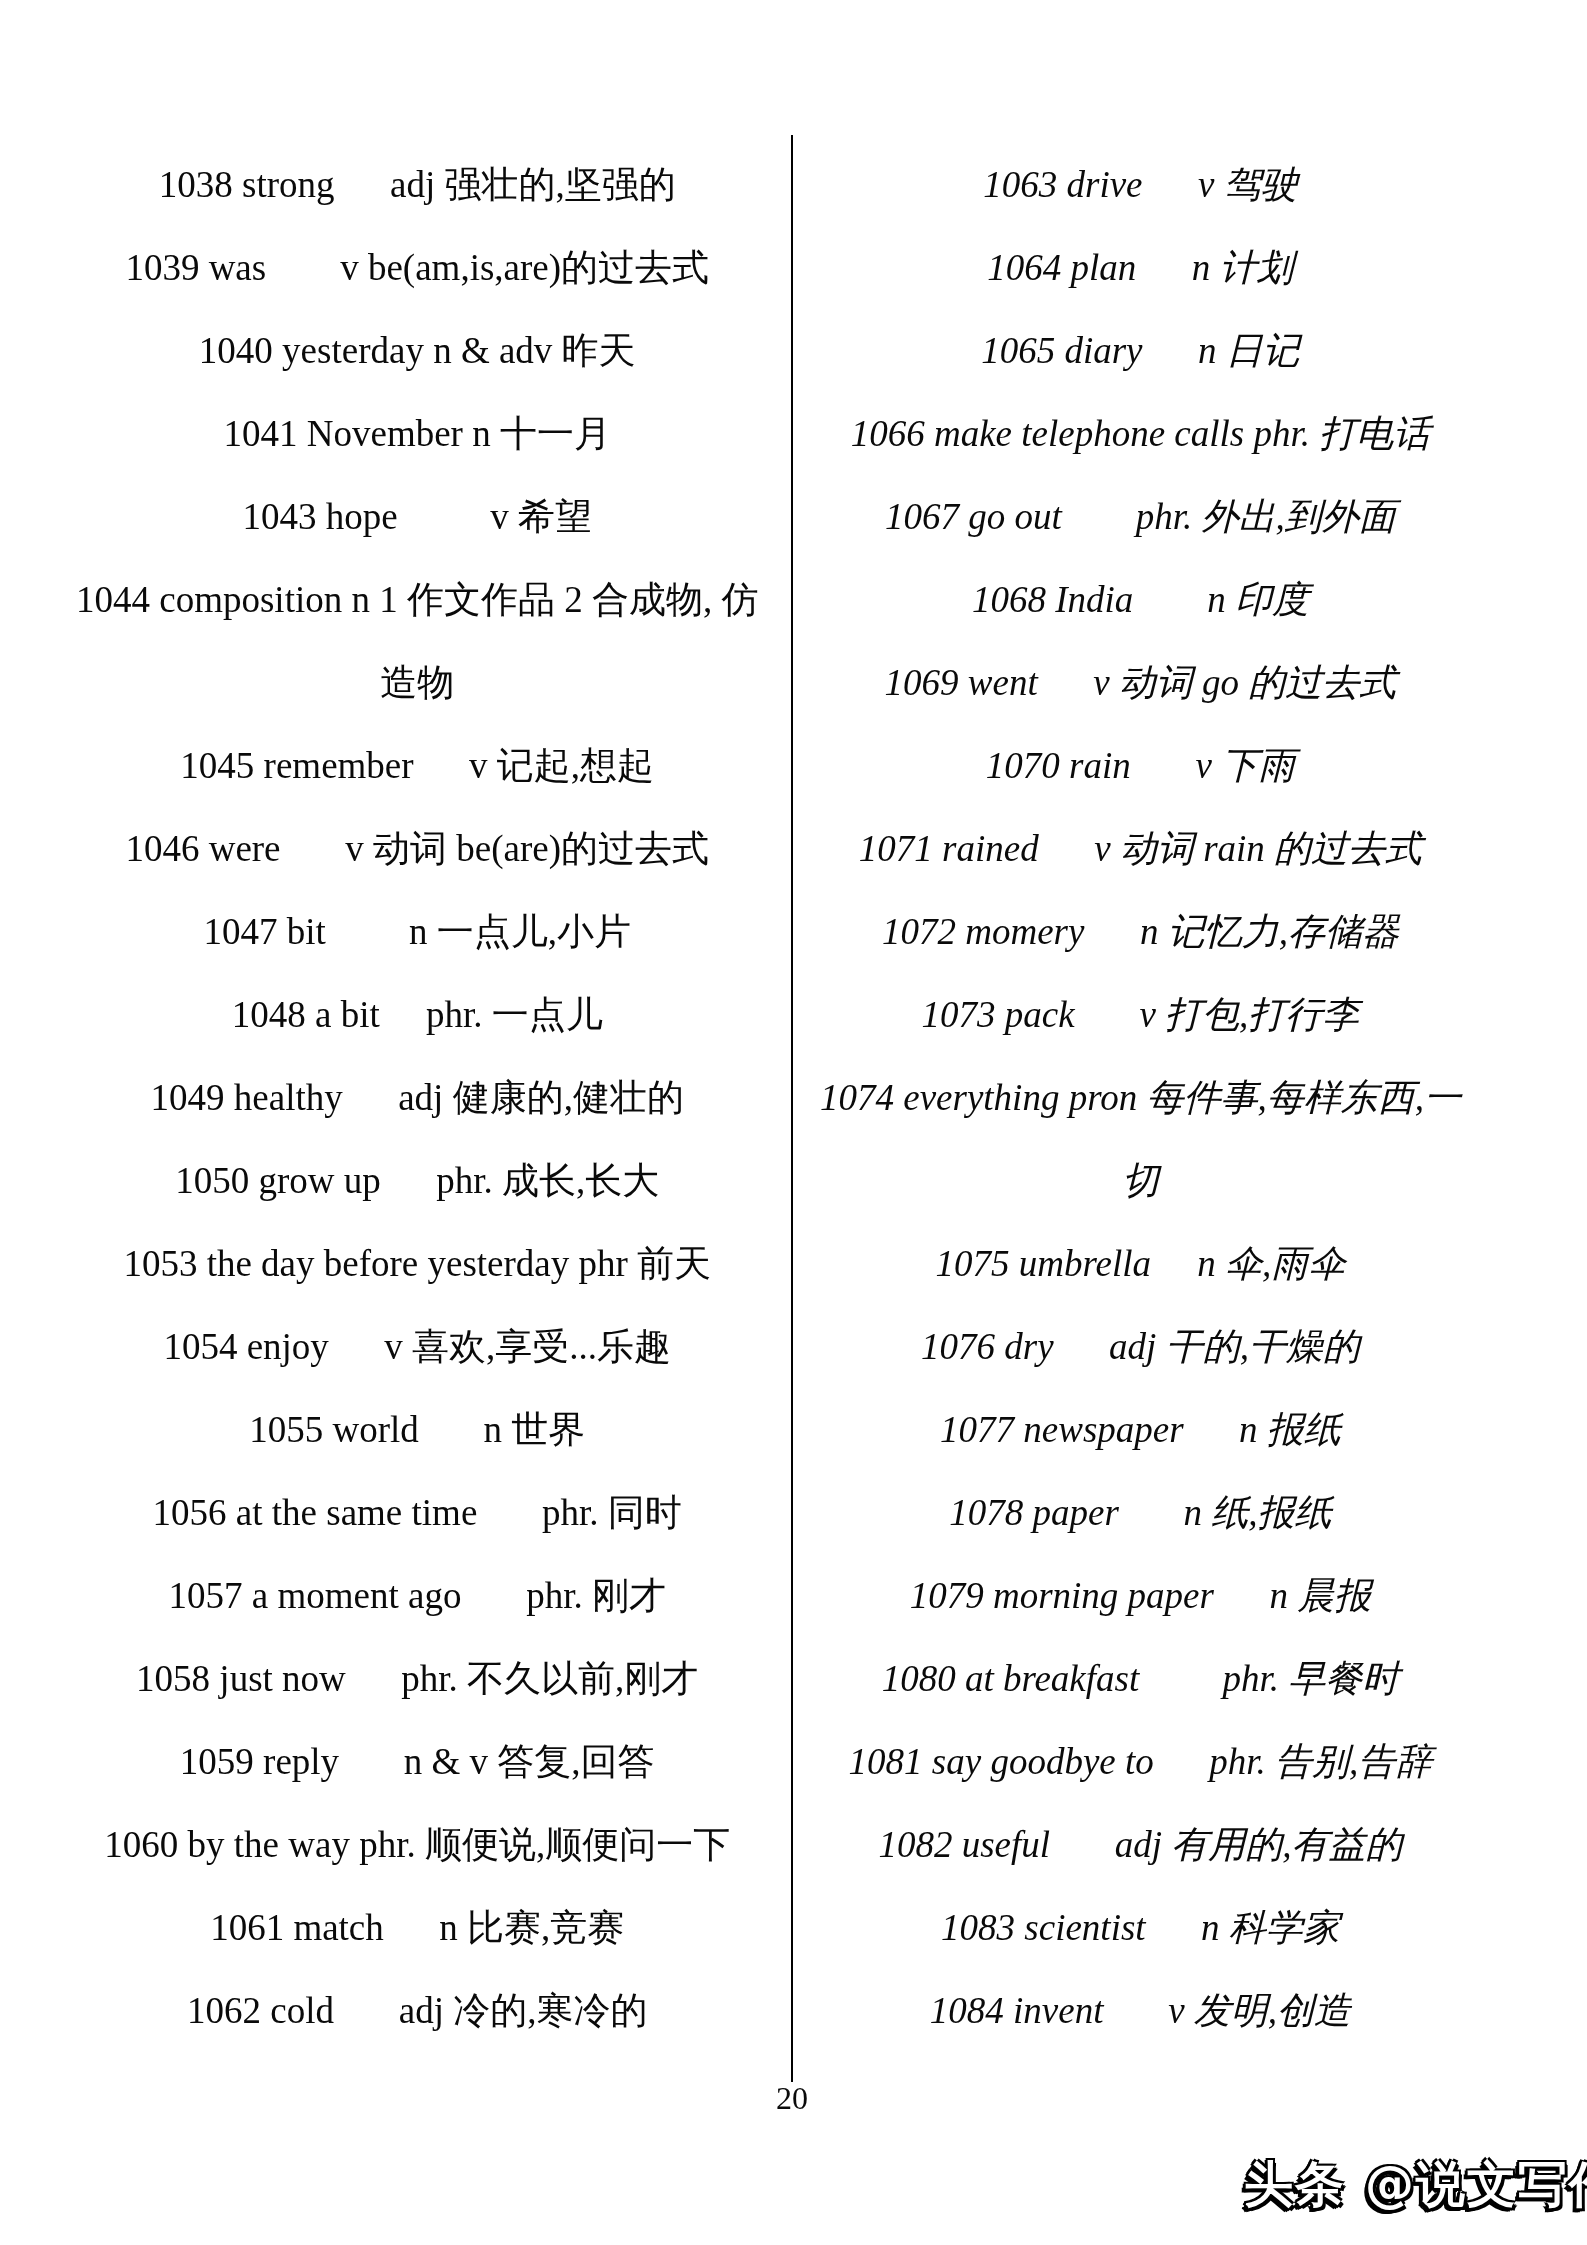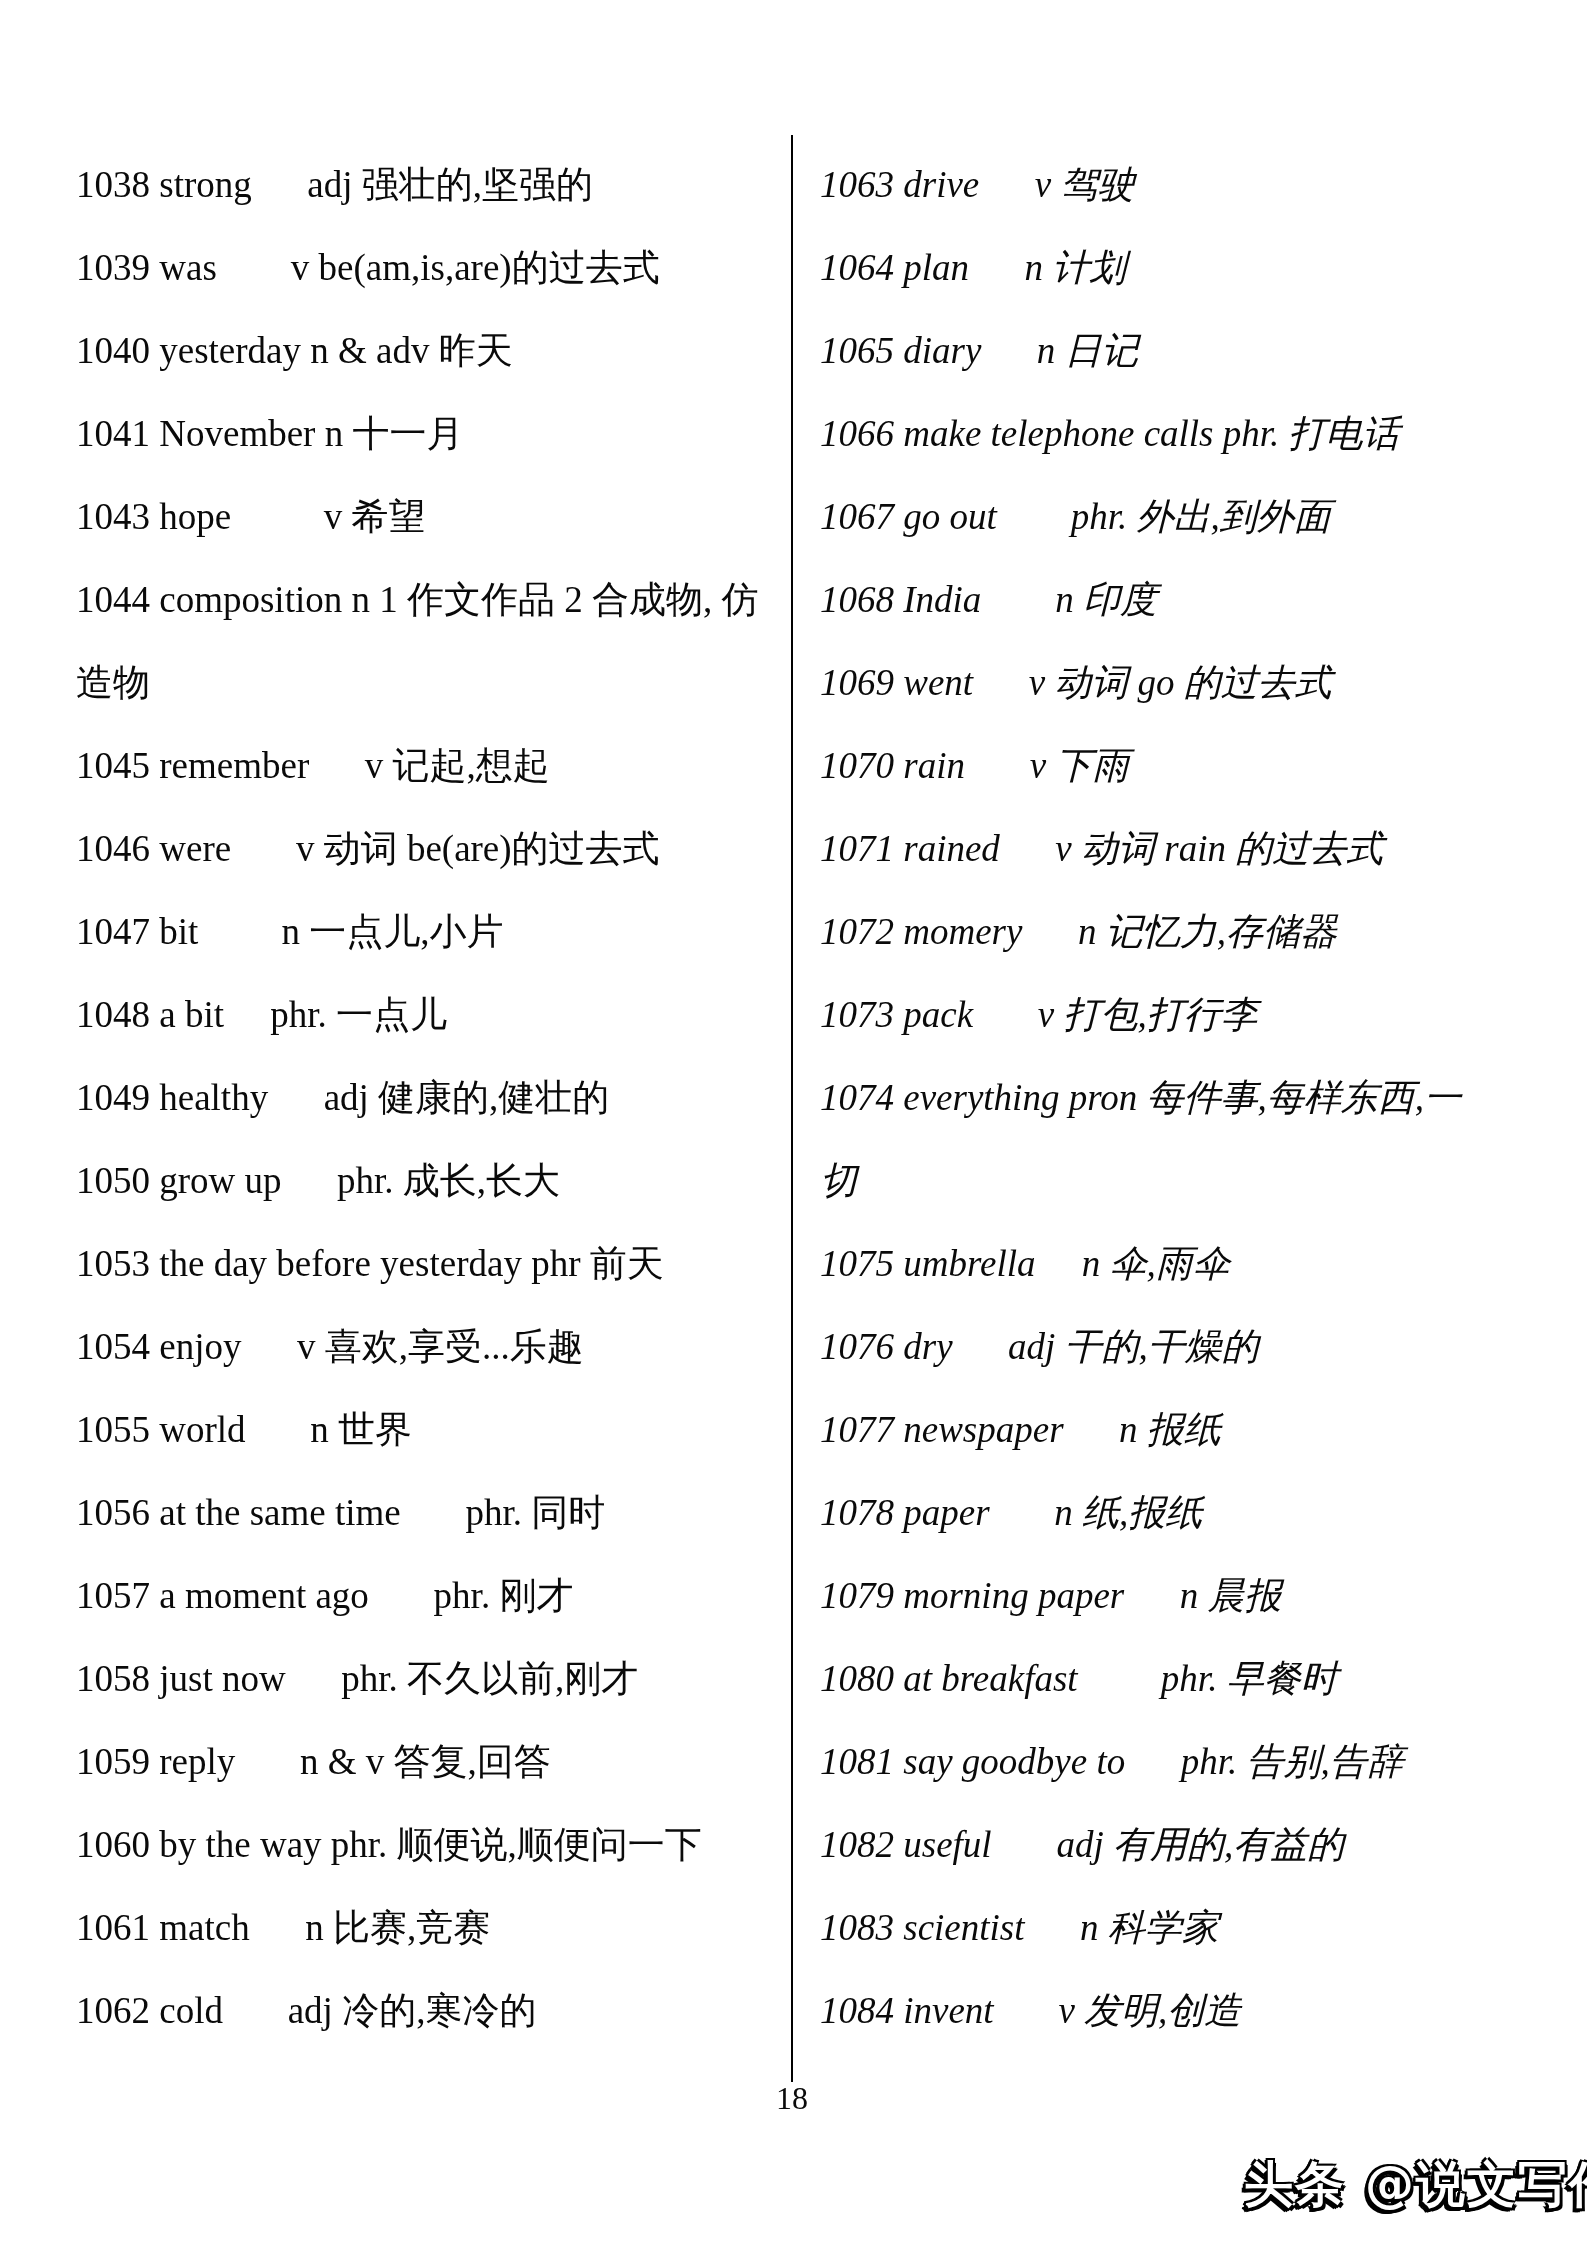--- a/index.html
+++ b/index.html
@@ -9,20 +9,21 @@
     position:relative;
     font-family:"Liberation Serif","DejaVu Serif",serif;
     color:#0a0a0a;
     overflow:hidden;
   }
   .column{
     position:absolute;
     top:143px;
     white-space:pre;
     font-size:37px;
+    text-align:center;
   }
   #left-col{left:76px;}
   #right-col{left:820px;font-style:italic;}
   .row{height:83px;line-height:83px;}
   .divider{
     position:absolute;
     left:791px;top:135px;
     width:2px;height:1947px;
     background:#000;
   }
@@ -49,14 +50,14 @@
     white-space:pre;
   }
 </style>
 </head>
 <body>
 
 <div class="column" id="left-col"><div class="row">1038 strong      adj 强壮的,坚强的</div><div class="row">1039 was        v be(am,is,are)的过去式</div><div class="row">1040 yesterday n &amp; adv 昨天</div><div class="row">1041 November n 十一月</div><div class="row">1043 hope          v 希望</div><div class="row">1044 composition n 1 作文作品 2 合成物, 仿</div><div class="row">造物</div><div class="row">1045 remember      v 记起,想起</div><div class="row">1046 were       v 动词 be(are)的过去式</div><div class="row">1047 bit         n 一点儿,小片</div><div class="row">1048 a bit     phr. 一点儿</div><div class="row">1049 healthy      adj 健康的,健壮的</div><div class="row">1050 grow up      phr. 成长,长大</div><div class="row">1053 the day before yesterday phr 前天</div><div class="row">1054 enjoy      v 喜欢,享受...乐趣</div><div class="row">1055 world       n 世界</div><div class="row">1056 at the same time       phr. 同时</div><div class="row">1057 a moment ago       phr. 刚才</div><div class="row">1058 just now      phr. 不久以前,刚才</div><div class="row">1059 reply       n &amp; v 答复,回答</div><div class="row">1060 by the way phr. 顺便说,顺便问一下</div><div class="row">1061 match      n 比赛,竞赛</div><div class="row">1062 cold       adj 冷的,寒冷的</div></div>
 <div class="divider"></div>
 <div class="column" id="right-col"><div class="row">1063 drive      v 驾驶</div><div class="row">1064 plan      n 计划</div><div class="row">1065 diary      n 日记</div><div class="row">1066 make telephone calls phr. 打电话</div><div class="row">1067 go out        phr. 外出,到外面</div><div class="row">1068 India        n 印度</div><div class="row">1069 went      v 动词 go 的过去式</div><div class="row">1070 rain       v 下雨</div><div class="row">1071 rained      v 动词 rain 的过去式</div><div class="row">1072 momery      n 记忆力,存储器</div><div class="row">1073 pack       v 打包,打行李</div><div class="row">1074 everything pron 每件事,每样东西,一</div><div class="row">切</div><div class="row">1075 umbrella     n 伞,雨伞</div><div class="row">1076 dry      adj 干的,干燥的</div><div class="row">1077 newspaper      n 报纸</div><div class="row">1078 paper       n 纸,报纸</div><div class="row">1079 morning paper      n 晨报</div><div class="row">1080 at breakfast         phr. 早餐时</div><div class="row">1081 say goodbye to      phr. 告别,告辞</div><div class="row">1082 useful       adj 有用的,有益的</div><div class="row">1083 scientist      n 科学家</div><div class="row">1084 invent       v 发明,创造</div></div>
 
-<div class="page-number">18</div>
+<div class="page-number">20</div>
 <div class="watermark">头条 @说文写作</div>
 
 </body></html>

